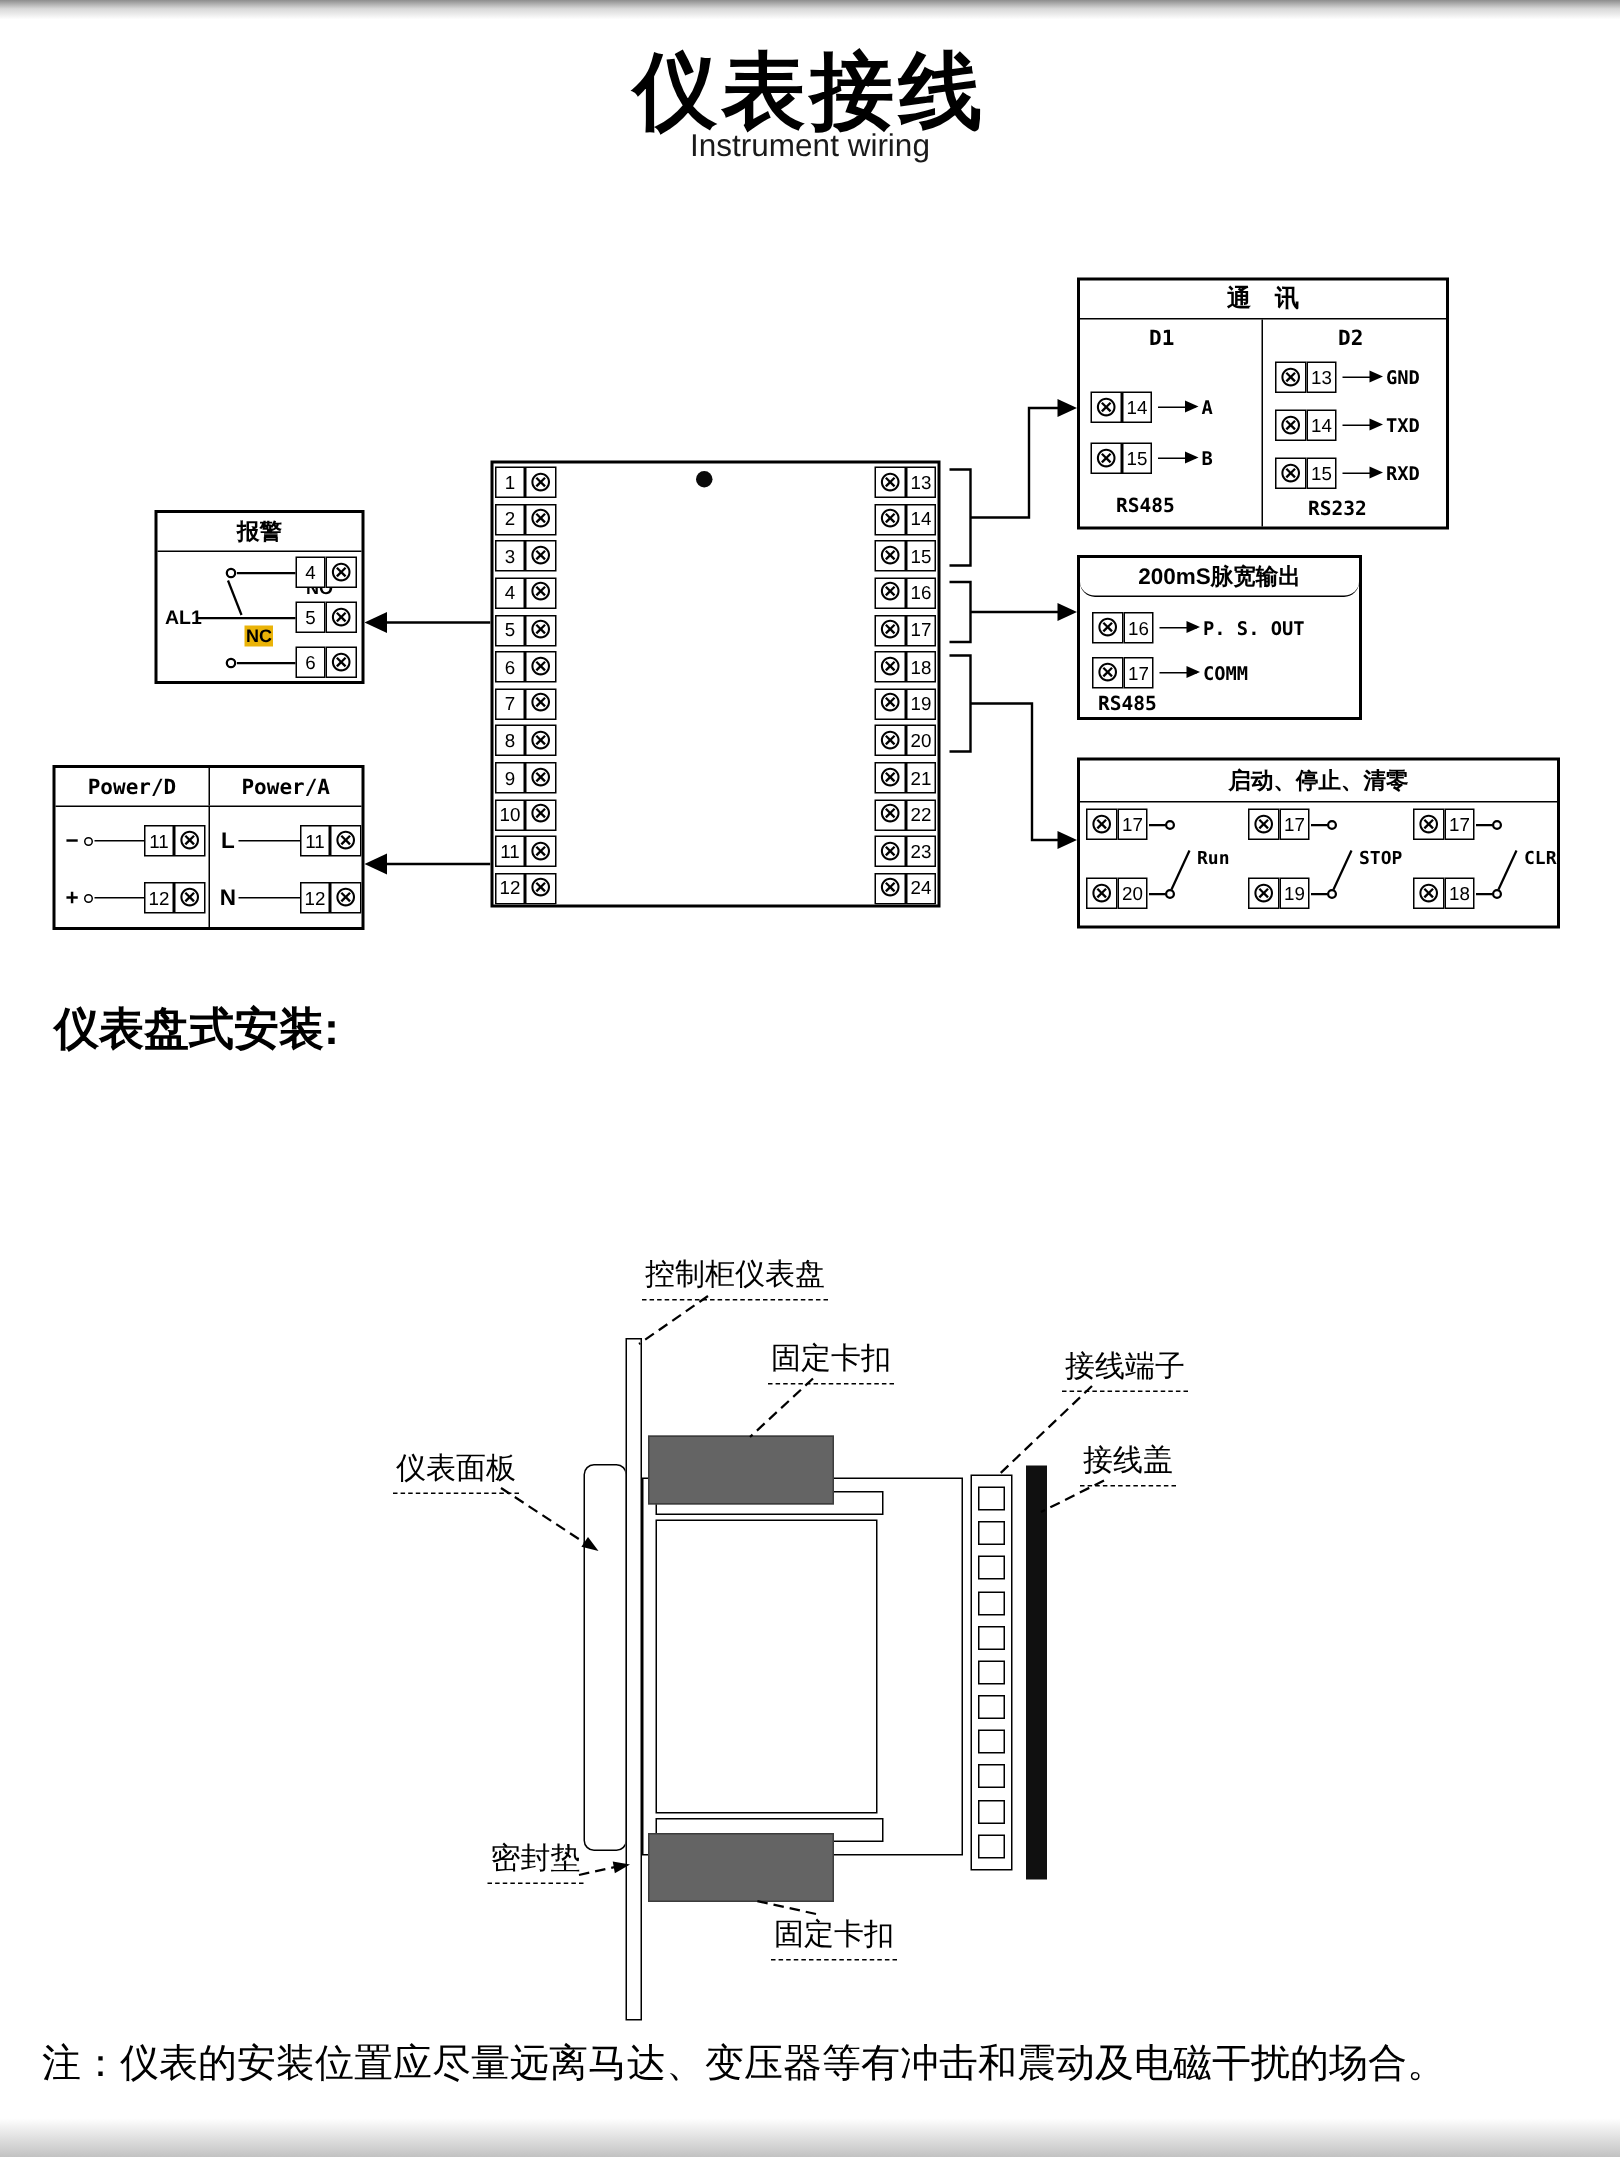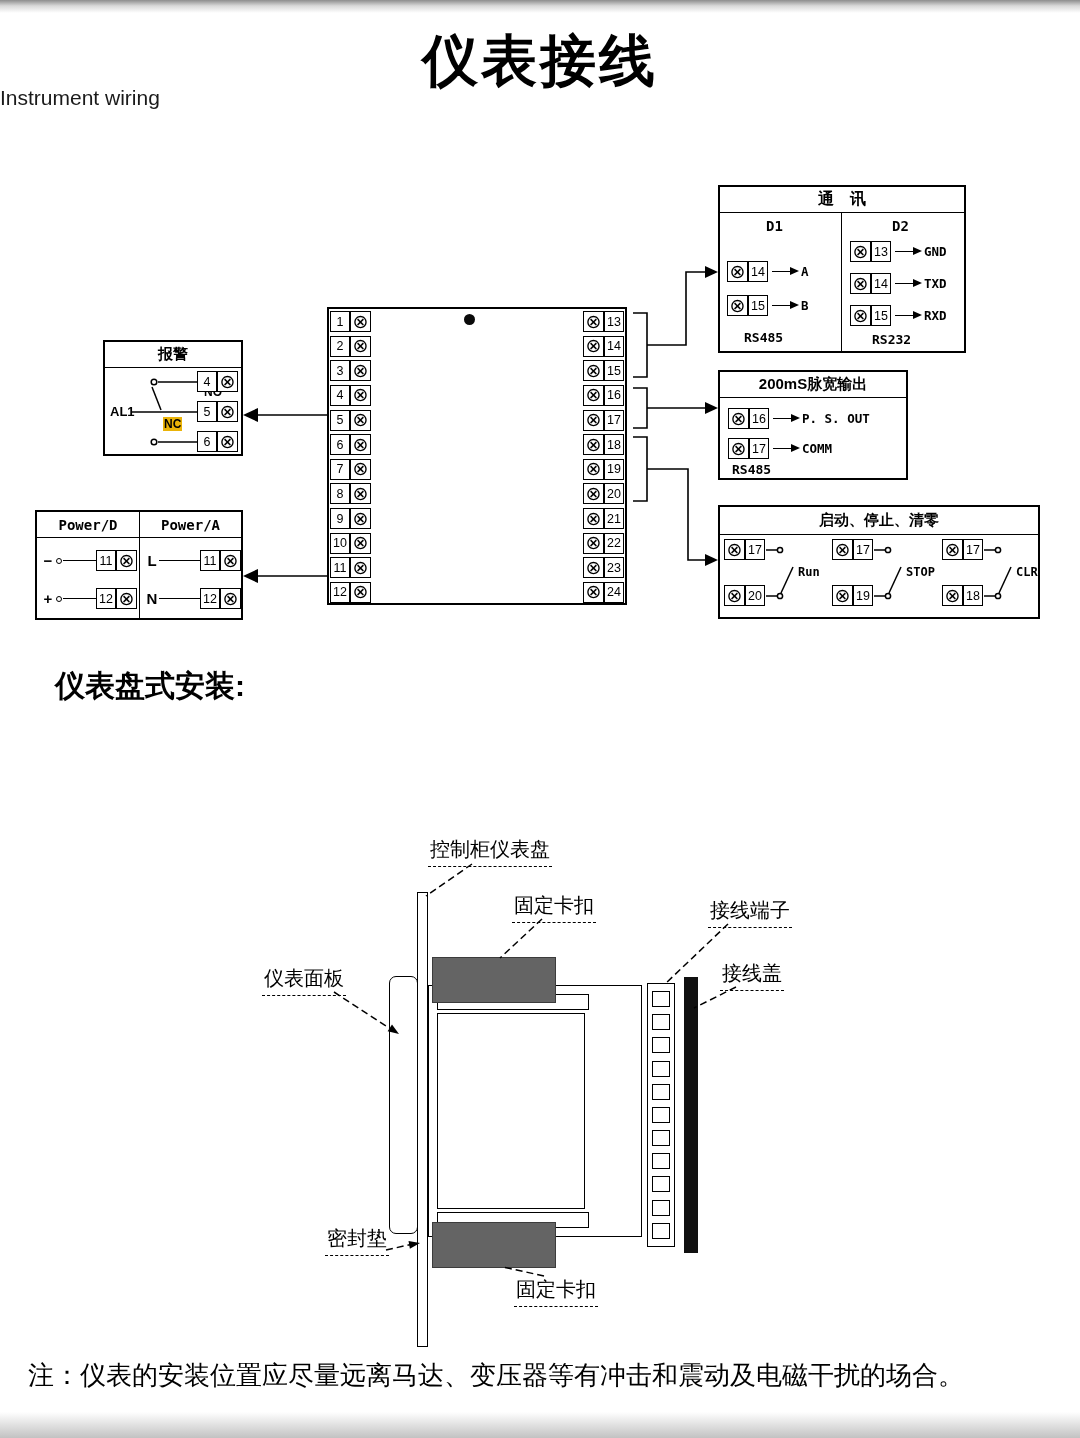--- a/index.html
+++ b/index.html
@@ -7,21 +7,21 @@
   .page { position:relative; width:1080px; height:1438px; background:#fff;
           font-family:"Liberation Sans", sans-serif; color:#000; overflow:hidden; }
 
   
   .top-band { position:absolute; left:0; top:0; width:100%; height:13px;
               background:linear-gradient(to bottom,#8d8d8d 0%, #d8d8d8 45%, #ffffff 100%); }
   .bottom-band { position:absolute; left:0; bottom:0; width:100%; height:26px;
               background:linear-gradient(to bottom,#ffffff 0%, #c2c2c2 100%); }
   .title { position:absolute; left:0; top:24px; width:100%; text-align:center;
            font-size:56px; font-weight:bold; letter-spacing:3px; }
-  .subtitle { position:absolute; left:0; top:86px; width:100%; text-align:left;
+  .subtitle { position:absolute; left:0; top:86px; width:100%; text-align:center;
               font-size:21px; color:#1a1a1a; }
 
   
   .wbox { position:absolute; border:2px solid #000; background:#fff; z-index:1; }
   .hdr { border-bottom:1.8px solid #000; text-align:center; font-weight:bold;
          display:flex; align-items:center; justify-content:center; }
   .body { position:relative; }
 
   
   .tcol { position:absolute; display:flex; flex-direction:column; justify-content:space-between;
@@ -53,21 +53,21 @@
   .psign { width:14px; font-size:15px; font-weight:bold; text-align:center; }
   .pdot { width:6px; height:6px; border:1.5px solid #000; border-radius:50%; margin:0 1px; }
   .pline { border-top:1.6px solid #000; }
 
   
   .cgroup { position:absolute; width:102px; height:84px; }
   .sw-label { position:absolute; left:74px; top:30px; font-weight:bold; font-size:12px;
               font-family:"DejaVu Sans Mono", monospace; }
 
   
-  .sect-h { position:absolute; left:36px; top:666px; font-size:30px; font-weight:bold;margin-left:19px; }
+  .sect-h { position:absolute; left:36px; top:666px; font-size:30px; font-weight:bold; }
   .para { position:absolute; left:28px; top:704px; width:1026px; font-size:27px;
           line-height:1.5; text-indent:2em; text-align:justify; }
   .note { position:absolute; left:28px; top:1358px; width:1030px; font-size:26px; }
 
   
   .shape { position:absolute; border:1.7px solid #000; background:#fff; }
   .fill-dark { position:absolute; background:#646464; border:1px solid #3c3c3c; }
   .cover-bar { position:absolute; background:#101010; }
   .term-strip { position:absolute; left:647px; top:983px; width:28px; height:264px;
                 border:1.7px solid #000; background:#fff; display:flex; flex-direction:column;
@@ -318,21 +318,21 @@
         <span class="screw"></span>
           <span class="tnum">15</span>
         <span class="arrow-line"></span>
           <span class="io-label">RXD</span>
       </div>
       <span class="proto" style="left:152px; top:119px;">RS232</span>
     </div>
   </div>
 
   <div class="wbox" style="left:718px; top:370px; width:190px; height:110px;">
-    <div class="hdr" style="height:26px; font-size:15px;">200mS脉宽输出</div>
+    <div class="hdr" style="height:26px; font-size:15px;border-radius:10px;">200mS脉宽输出</div>
     <div class="body" style="height:80px;">
       <div class="crow" style="left:8px; top:10px;">
         <span class="screw"></span>
           <span class="tnum">16</span>
         <span class="arrow-line"></span>
           <span class="io-label">P. S. OUT</span>
       </div>
       <div class="crow" style="left:8px; top:40px;">
         <span class="screw"></span>
           <span class="tnum">17</span>

